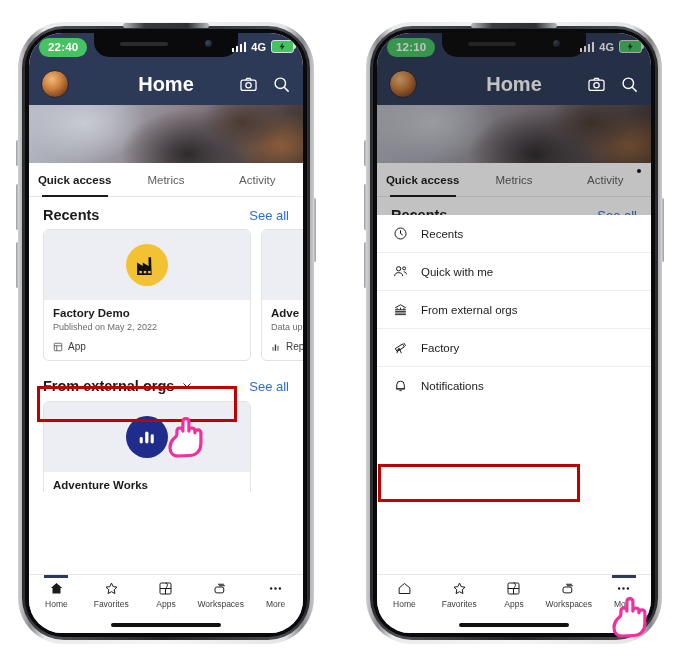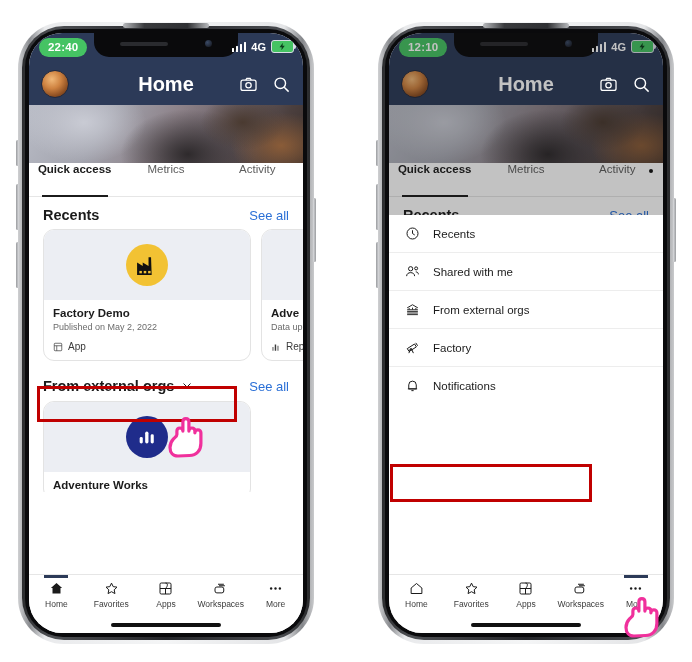--- a/index.html
+++ b/index.html
@@ -2,21 +2,21 @@
 <html><head>
 <meta charset="utf-8">
 <style>
   html,body{margin:0;padding:0;background:#ffffff;}
   body{width:692px;height:662px;font-family:"Liberation Sans",sans-serif;overflow:hidden;}
   .stage{position:relative;width:692px;height:662px;}
 
   
   .phone{position:absolute;top:22px;width:296px;height:622px;}
   .phone.left{left:18px;}
-  .phone.right{left:378px;}
+  .phone.right{left:366px;}
 
   .band-outer{position:absolute;inset:0;border-radius:46px;
      background:linear-gradient(90deg,#cfd0d2 0%,#8a8c90 4%,#e9eaec 9%,#f4f5f6 50%,#e4e5e7 90%,#85878b 96%,#c9cacc 100%);}
   .band-mid{position:absolute;left:4px;top:4px;right:4px;bottom:4px;border-radius:42px;
      background:linear-gradient(90deg,#2c2d2f 0%,#4e5054 10%,#25262a 50%,#4a4c50 90%,#2a2b2d 100%);}
   .band-in{position:absolute;left:7px;top:7px;right:7px;bottom:7px;border-radius:38px;background:#0a0a0c;}
   .screen{position:absolute;left:11px;top:11px;right:11px;bottom:11px;border-radius:33px;overflow:hidden;background:#ffffff;}
 
   .spk{position:absolute;left:50%;transform:translateX(-50%);top:1px;width:86px;height:5px;border-radius:3px;
        background:linear-gradient(90deg,#b8babd,#3a3b3e 25%,#2f3033 75%,#b8babd);}
@@ -59,33 +59,33 @@
      background:
        radial-gradient(60px 40px at 78% 30%,#4a3a30 0%,rgba(74,58,48,0) 70%),
        radial-gradient(70px 46px at 92% 70%,#8a5c38 0%,rgba(138,92,56,0) 72%),
        radial-gradient(90px 60px at 58% 85%,#2e2a2c 0%,rgba(46,42,44,0) 75%),
        radial-gradient(80px 52px at 20% 30%,#c9cbd4 0%,rgba(201,203,212,0) 78%),
        linear-gradient(120deg,#b9bcc6 0%,#a2a3ad 28%,#8d8289 50%,#6d6268 68%,#4b3f3e 86%,#3a2f2c 100%);
      filter:blur(.4px);}
 
   
   .tabs{display:flex;height:33px;background:#fff;border-bottom:1px solid #e6e6e6;}
-  .tab{flex:1;display:flex;justify-content:center;font-size:11.5px;color:#5d5d5d;position:relative;}
+  .tab{flex:1;display:flex;align-items:center;justify-content:center;font-size:11.5px;color:#5d5d5d;position:relative;}
   .tab.active{color:#1b1b1b;font-weight:600;}
   .tab.active:after{content:"";position:absolute;left:14%;right:14%;bottom:-1px;height:2px;background:#1b1b1b;}
   .dot{position:absolute;top:6px;right:10px;width:4px;height:4px;border-radius:50%;background:#111;}
 
   
   .content{background:#fff;position:relative;height:295px;overflow:hidden;}
   .sect-head{display:flex;align-items:center;padding:10px 14px 6px 14px;}
   .sect-title{font-size:14.5px;font-weight:bold;color:#1b1b1b;}
   .chev{margin-left:7px;color:#1b1b1b;display:inline-block;}
   .see-all{margin-left:auto;font-size:13px;color:#2a6fd6;}
   .cardrow{display:flex;gap:10px;padding:0 14px;}
-  .card{width:206px;flex:0 0 auto;border:1px solid #e3e3e3;border-radius:11px;overflow:hidden;background:#fff;}
+  .card{width:206px;flex:0 0 auto;border:1px solid #e3e3e3;border-radius:6px;overflow:hidden;background:#fff;}
   .card.narrow{width:96px;}
   .card-thumb{height:70px;background:#eceef3;display:flex;align-items:center;justify-content:center;}
   .ico-circ{width:42px;height:42px;border-radius:50%;display:flex;align-items:center;justify-content:center;}
   .ico-factory{background:#f2c233;}
   .ico-report{background:#1f2c8b;}
   .card-body{padding:7px 9px 8px 9px;}
   .card-title{font-size:11.5px;color:#1b1b1b;font-weight:600;white-space:nowrap;overflow:hidden;}
   .card-sub{font-size:9px;color:#6b6b6b;margin-top:3px;white-space:nowrap;overflow:hidden;}
   .card-meta{display:flex;align-items:center;gap:5px;margin-top:9px;font-size:10px;color:#3a3a3a;white-space:nowrap;}
   .card-meta svg{display:block;flex:0 0 auto;}
@@ -455,21 +455,21 @@
         </div>
         <div class="sheet-item">
           <span>
               <svg width="15" height="15" viewBox="0 0 24 24" fill="none" stroke="#1b1b1b" stroke-width="1.6">
                 <circle cx="9" cy="7.6" r="3.4"></circle>
                 <path d="M2.6 19.4c0-3.6 2.9-5.6 6.4-5.6s6.4 2 6.4 5.6"></path>
                 <circle cx="17.8" cy="7" r="2.4"></circle>
                 <path d="M17.2 12.6c2.6 0 4.2 1.6 4.2 4"></path>
               </svg>
             </span>
-          <span class="slabel">Shared with me</span>
+          <span class="slabel">Quick with me</span>
         </div>
         <div class="sheet-item">
           <span>
               <svg width="15" height="15" viewBox="0 0 24 24" fill="none" stroke="#1b1b1b" stroke-width="1.5">
                 <path d="M3.4 9.4L12 4.4l8.6 5"></path>
                 <path d="M3.4 12.4h17.2M3.4 15h17.2M3.4 17.6h17.2M3.4 20.2h17.2"></path>
                 <path d="M6.6 9.4v2.6M12 9v3M17.4 9.4v2.6"></path>
               </svg>
             </span>
           <span class="slabel">From external orgs</span>

